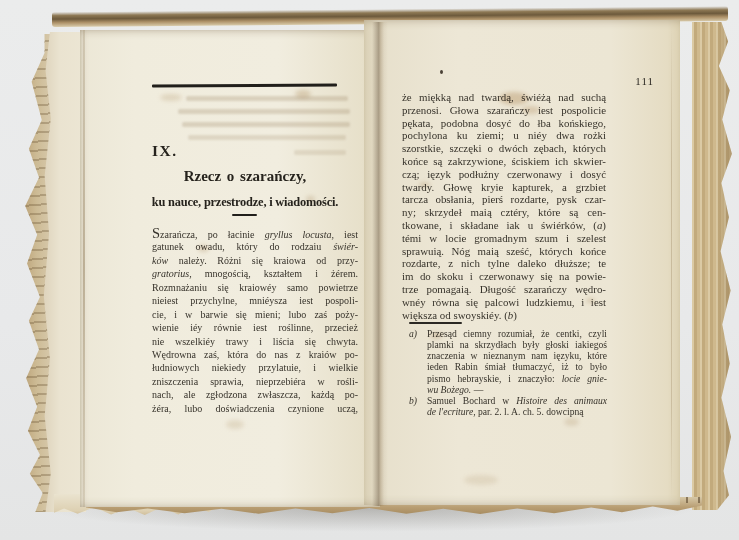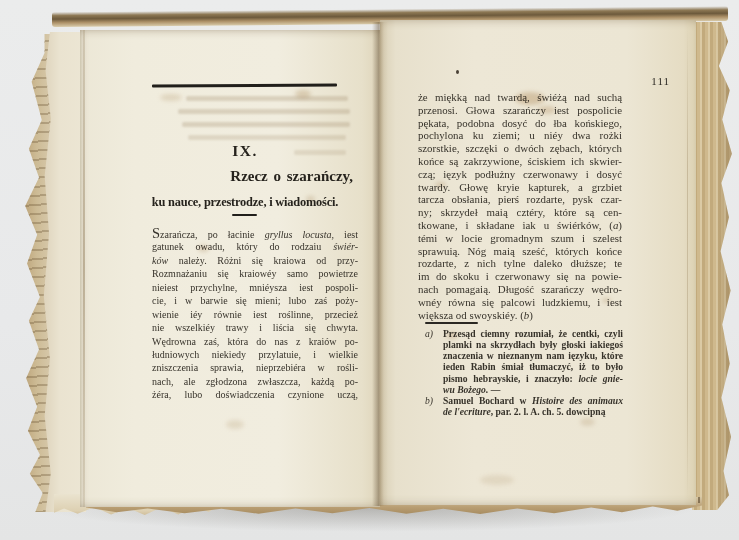--- a/index.html
+++ b/index.html
@@ -38,57 +38,57 @@
     background-image:
       repeating-linear-gradient(90deg,rgba(80,60,35,.55) 0 2px,rgba(0,0,0,0) 2px 12px),
       linear-gradient(180deg,#d6c7a6 0%,#b89d72 55%,#a3885c 100%);
     background-size:100% 6px,100% 100%;background-repeat:no-repeat;
     clip-path:polygon(0 0,100% 0,100% 45%,96% 72%,92% 50%,87% 80%,82% 55%,76% 86%,70% 60%,64% 90%,58% 62%,52% 88%,46% 58%,40% 85%,34% 60%,28% 88%,22% 62%,16% 85%,10% 60%,5% 80%,0 55%);}
   
   .page{position:absolute;z-index:3;}
   .page-left{left:80px;top:30px;width:300px;height:477px;
     background:linear-gradient(90deg,#ece7d6 0%,#f0ecdd 18%,#f1eddf 66%,#e7e0ca 94%,#ded4b9 100%);
     box-shadow:inset 0 7px 10px -7px rgba(120,100,70,.45),inset 0 -8px 10px -8px rgba(120,100,70,.4),inset 6px 0 9px -7px rgba(120,100,70,.5);}
-  .page-right{left:380px;top:20px;width:316px;height:485px;
+  .page-right{left:364px;top:20px;width:316px;height:485px;
     background:linear-gradient(90deg,#d9cfb4 0%,#e7e0cc 5%,#ede7d6 30%,#ece6d4 78%,#e5dcc3 96%,#dcd1b2 100%);
     box-shadow:inset 0 7px 10px -7px rgba(120,100,70,.45),inset 0 -8px 10px -8px rgba(120,100,70,.4);}
   .crease-left{position:absolute;left:3px;top:0;width:2px;height:100%;
     background:linear-gradient(180deg,rgba(140,118,82,.22),rgba(140,118,82,.45) 50%,rgba(140,118,82,.18));}
   .edge-line-right{position:absolute;right:8px;top:4px;width:1px;height:98%;
     background:linear-gradient(180deg,rgba(150,128,92,.0),rgba(150,128,92,.35) 30%,rgba(150,128,92,.3) 80%,rgba(150,128,92,0));}
   
   .gutter{position:absolute;left:372px;top:22px;width:16px;height:484px;z-index:4;
     background:linear-gradient(90deg,rgba(95,75,48,0) 0%,rgba(95,75,48,.45) 42%,rgba(130,105,68,.30) 55%,rgba(130,105,68,.08) 75%,rgba(130,105,68,0) 100%);}
   
   .ink{color:#36322a;}
   .rule{position:absolute;background:#211f1b;border-radius:1px;}
   .header-rule{left:72px;top:54px;width:185px;height:2.5px;transform:rotate(-0.35deg);}
   .mini-rule{left:152px;top:184px;width:25px;height:2px;}
   .fn-rule{left:45px;top:302px;width:53px;height:1.6px;background:#2b2823;}
-  .chapter-number{position:absolute;left:72px;top:112px;width:186px;text-align:center;
+  .chapter-number{position:absolute;left:72px;top:112px;width:186px;
     font-size:15.5px;font-weight:bold;letter-spacing:1.5px;color:#26231d;}
-  .chapter-title{position:absolute;left:57px;top:138px;width:216px;text-align:right;
+  .chapter-title{position:absolute;left:57px;top:138px;width:216px;text-align:center;
     font-size:15px;font-weight:bold;word-spacing:2px;color:#26231d;}
   .chapter-subtitle{position:absolute;left:40px;top:165px;width:250px;text-align:center;
     font-size:12.4px;font-weight:bold;letter-spacing:-0.2px;color:#26231d;}
   .page-number{position:absolute;left:250px;top:55px;width:40px;text-align:right;
     font-size:11px;letter-spacing:1px;color:#2e2b25;}
   
   .textblock{position:absolute;}
   .left-body{left:72px;top:197px;width:206px;font-size:10px;line-height:13.45px;}
   .right-body{left:38px;top:71px;width:204px;font-size:10.9px;line-height:12.8px;}
   .tline{height:inherit;white-space:normal;}
   .left-body .tline{height:13.45px;}
   .right-body .tline{height:12.8px;}
   .tline.just{text-align:justify;text-align-last:justify;}
   .left-body .tline:first-child::first-letter{font-size:14.5px;}
   
   .footnotes{position:absolute;left:45px;top:308px;width:198px;font-size:9.6px;line-height:11.15px;}
   .footnote{position:relative;padding-left:18px;}
-  .footnote .tline{height:11.15px;font-weight:bold;}
+  .footnote .tline{height:11.15px;}
   .fn-label{position:absolute;left:0;top:0;font-style:italic;}
   
   .ghost{position:absolute;background:rgba(150,128,92,.26);filter:blur(1.2px);border-radius:2px;height:5px;}
   
   .stain{position:absolute;border-radius:50%;filter:blur(2px);mix-blend-mode:multiply;z-index:6;}
   .speck{position:absolute;background:#4a4136;border-radius:50%;z-index:6;}
 </style>
 </head>
 <body>
 
@@ -115,20 +115,21 @@
 
     <div class="chapter-number ink">IX.</div>
     <div class="chapter-title ink">Rzecz o szarańczy,</div>
     <div class="chapter-subtitle ink">ku nauce, przestrodze, i wiadomości.</div>
     <div class="rule mini-rule"></div>
 
     <div class="textblock left-body ink">
         <div class="tline just"><span>Szarańcza, po łacinie </span><i>gryllus locusta</i><span>, iest</span></div>
         <div class="tline just"><span>gatunek owadu, który do rodzaiu </span><i>świér-</i></div>
         <div class="tline just"><i>ków</i><span> należy. Różni się kraiowa od przy-</span></div>
+        <div class="tline just"><i>gratorius</i><span>, mnogością, kształtem i żérem.</span></div>
         <div class="tline just"><span>Rozmnażaniu się kraiowéy samo powietrze</span></div>
         <div class="tline just"><span>nieiest przychylne, mniéysza iest pospoli-</span></div>
         <div class="tline just"><span>cie, i w barwie się mieni; lubo zaś poży-</span></div>
         <div class="tline just"><span>wienie iéy równie iest roślinne, przecież</span></div>
         <div class="tline just"><span>nie wszelkiéy trawy i liścia się chwyta.</span></div>
         <div class="tline just"><span>Wędrowna zaś, która do nas z kraiów po-</span></div>
         <div class="tline just"><span>łudniowych niekiedy przylatuie, i wielkie</span></div>
         <div class="tline just"><span>zniszczenia sprawia, nieprzebiéra w rośli-</span></div>
         <div class="tline just"><span>nach, ale zgłodzona zwłaszcza, każdą po-</span></div>
         <div class="tline just"><span>żéra, lubo doświadczenia czynione uczą,</span></div>
@@ -156,21 +157,21 @@
         <div class="tline just"><span>końce są zakrzywione, ściskiem ich skwier-</span></div>
         <div class="tline just"><span>czą; ięzyk podłużny czerwonawy i dosyć</span></div>
         <div class="tline just"><span>twardy. Głowę kryie kapturek, a grzbiet</span></div>
         <div class="tline just"><span>tarcza obsłania, pierś rozdarte, pysk czar-</span></div>
         <div class="tline just"><span>ny; skrzydeł maią cztéry, które są cen-</span></div>
         <div class="tline just"><span>tkowane, i składane iak u świérków, (</span><i>a</i><span>)</span></div>
         <div class="tline just"><span>témi w locie gromadnym szum i szelest</span></div>
         <div class="tline just"><span>sprawuią. Nóg maią sześć, których końce</span></div>
         <div class="tline just"><span>rozdarte, z nich tylne daleko dłuższe; te</span></div>
         <div class="tline just"><span>im do skoku i czerwonawy się na powie-</span></div>
-        <div class="tline just"><span>nach pomagaią. Długość szarańczy wędro-</span></div>
+        <div class="tline just"><span>trze pomagaią. Długość szarańczy wędro-</span></div>
         <div class="tline just"><span>wnéy równa się palcowi ludzkiemu, i iest</span></div>
         <div class="tline"><span>większa od swoyskiéy. (</span><i>b</i><span>)</span></div>
       </div>
 
     <div class="rule fn-rule"></div>
 
     <div class="footnotes ink">
       <div class="footnote">
         <span class="fn-label">a)</span>
         <div>

